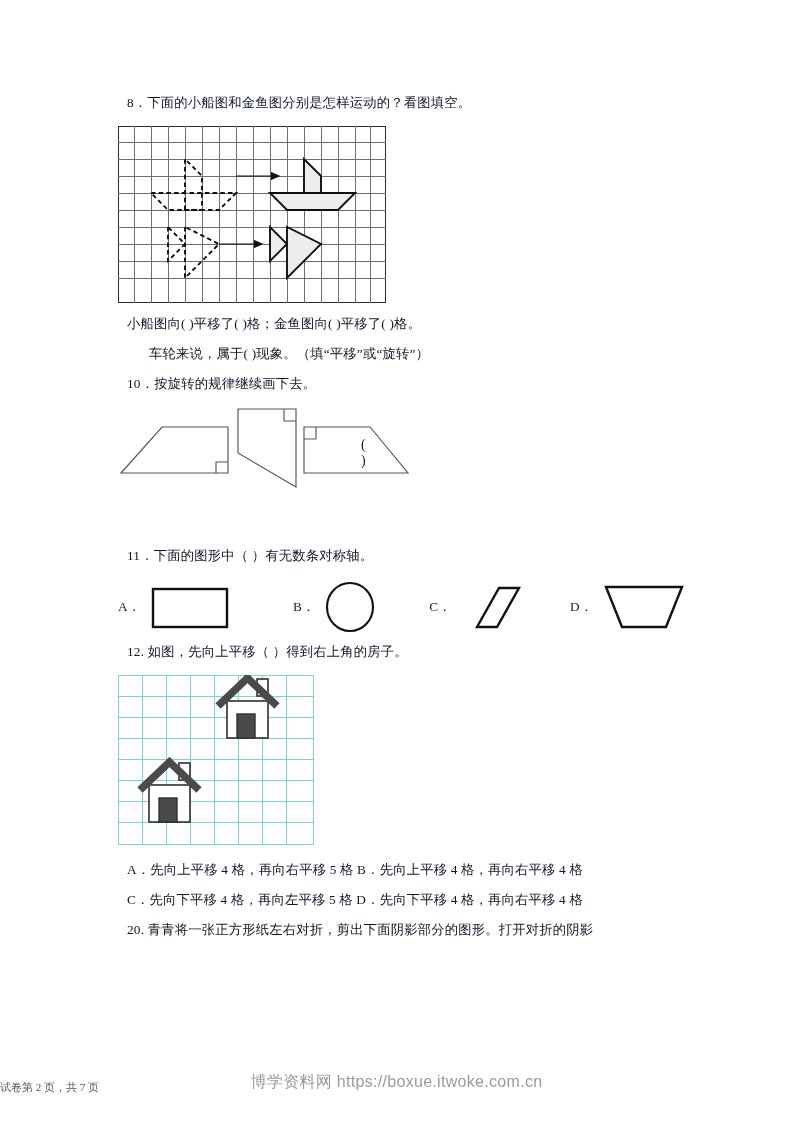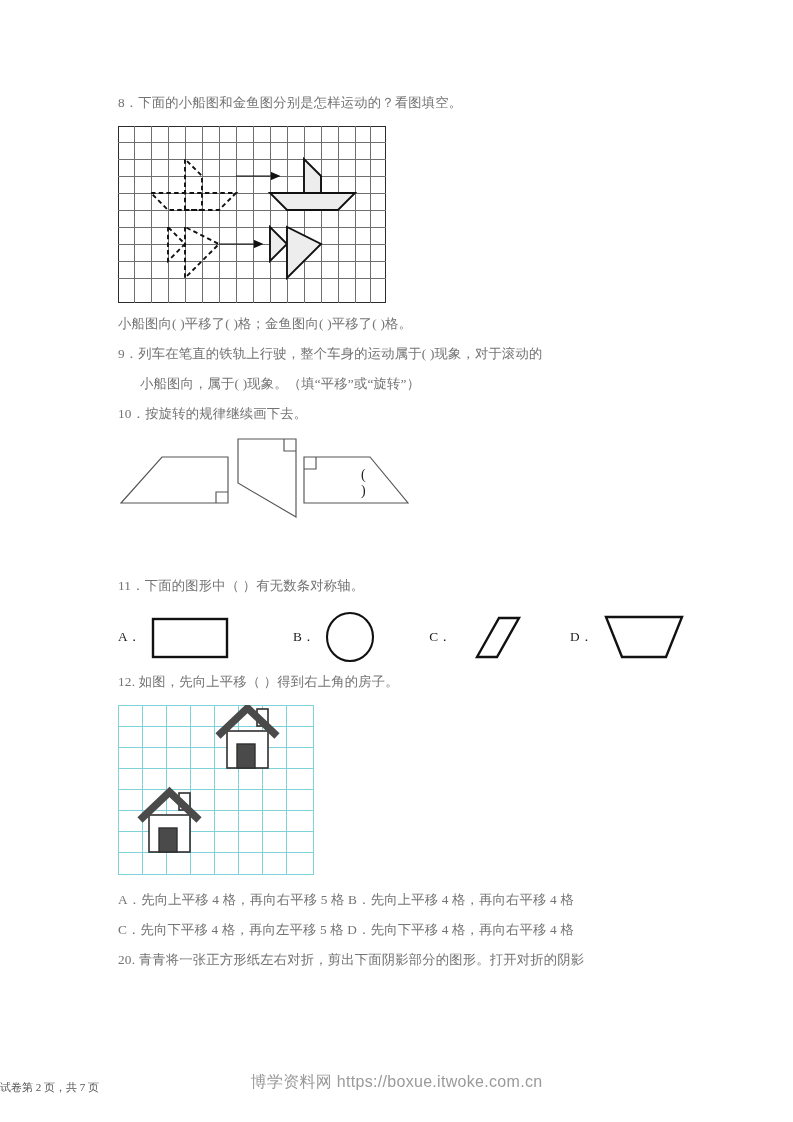--- a/index.html
+++ b/index.html
@@ -5,22 +5,22 @@
   html,body{margin:0;padding:0;}
   body{
     width:793px;height:1122px;background:#ffffff;
     font-family:"Liberation Serif","DejaVu Serif",serif;
     color:#1b1b1b;overflow:hidden;position:relative;
   }
   .page{position:absolute;inset:0;}
   .content{position:absolute;left:118px;top:88px;width:570px;}
 
   .qline{
-    font-size:13.3px;line-height:30px;color:#737373;
-    letter-spacing:.2px;white-space:nowrap;
+    font-size:13.3px;line-height:30px;color:#0f172a;
+    letter-spacing:.2px;white-space:nowrap;margin-left:9px;
   }
   .qline.indent{padding-left:22px;}
 
   .sec-head{
     font-size:14.5px;font-weight:bold;line-height:28px;
     color:#111;letter-spacing:.3px;
   }
 
   .fig{position:relative;}
 
@@ -130,22 +130,21 @@
 
       <g fill="#ededed" stroke="#111" stroke-width="1.9">
         <path d="M152,101 L152,135 L169,118 Z"></path>
         <path d="M169,101 L169,152 L203,118 Z"></path>
       </g>
     </svg>
   </div>
 
   <div class="qline">小船图向(            )平移了(            )格；金鱼图向(            )平移了(            )格。</div>
 
-  <div class="qline"><span>9．</span><span>列车在笔直的铁轨上行驶，整个车身的运动属于(            )现象，对于滚动的</span></div>
-  <div class="qline indent">小船图向，属于(            )现象。（填“平移”或“旋转”）</div>
+  <div class="qline indent">车轮来说，属于(            )现象。（填“平移”或“旋转”）</div>
 
   <div class="qline"><span>10．</span><span>按旋转的规律继续画下去。</span></div>
 
   <div class="fig" id="fig10">
     <svg width="340" height="88">
       <g fill="none" stroke="#555" stroke-width="1.15">
 
         <g>
           <path d="M3,68 L44,22 L110,22 L110,68 Z"></path>
           <path d="M98,68 L98,57 L110,57"></path>

